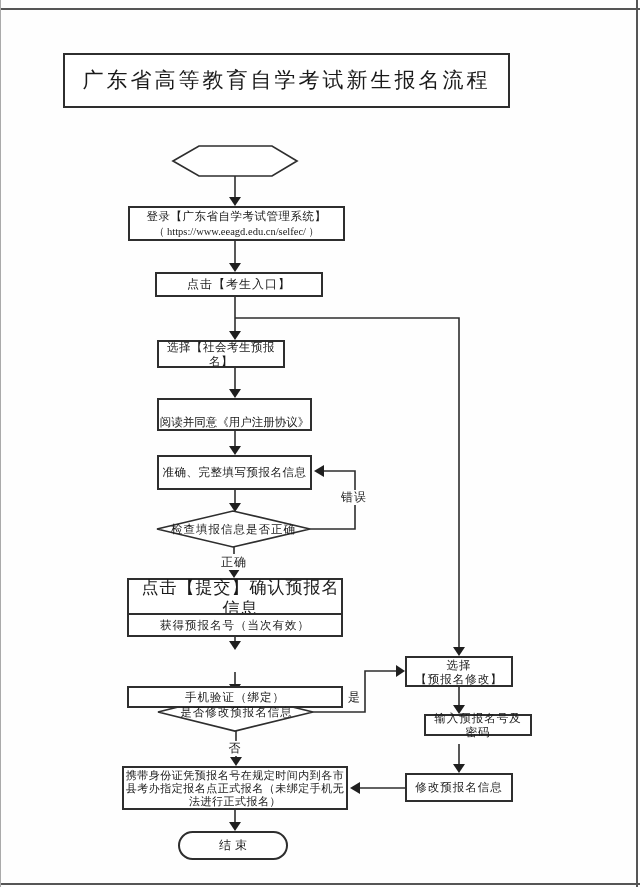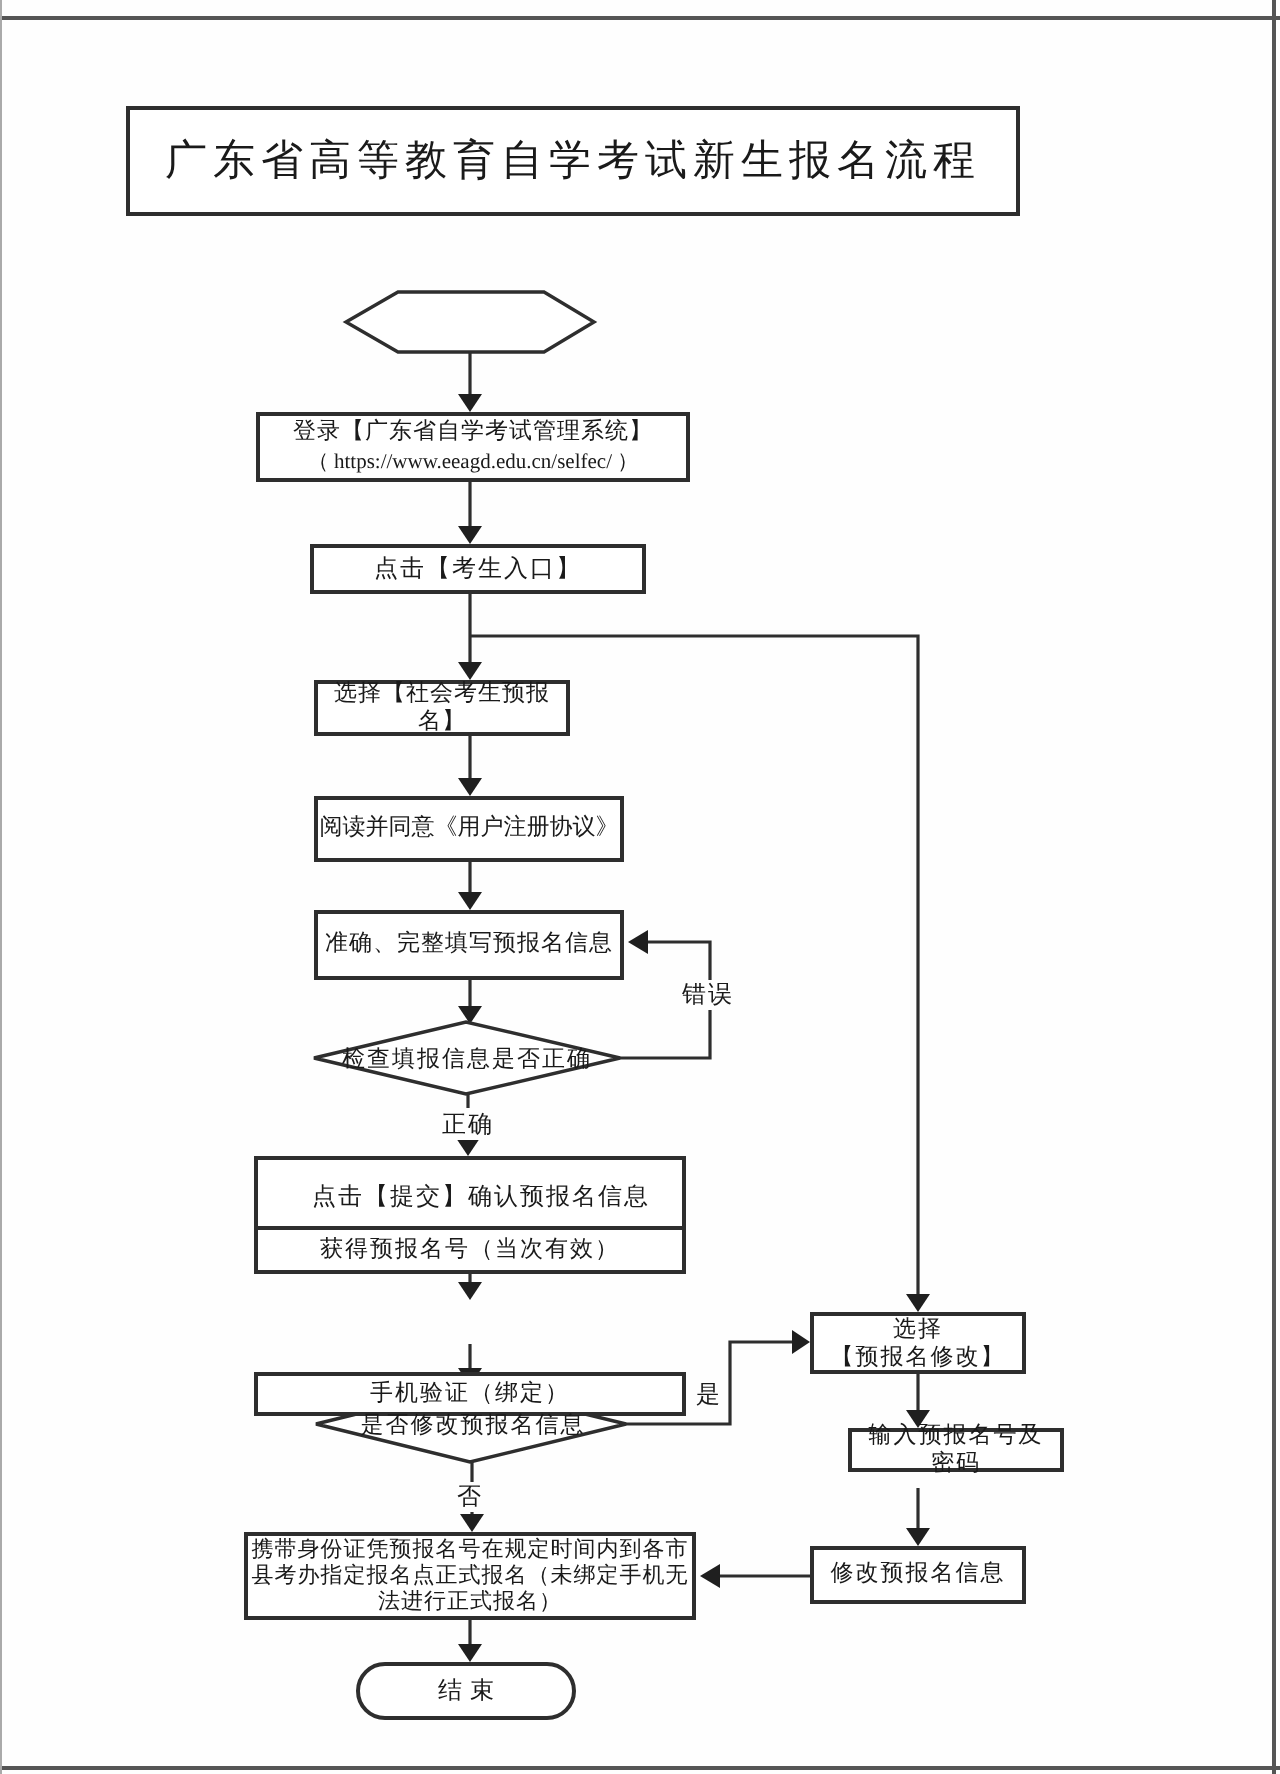--- a/index.html
+++ b/index.html
@@ -95,21 +95,21 @@
   </div>
 
   <div class="box" style="left:155px;top:272px;width:168px;height:25px;">
     <div>点击【考生入口】</div>
   </div>
 
   <div class="box" style="left:157px;top:340px;width:128px;height:28px;font-size:11.5px;letter-spacing:0.5px;">
     <div>选择【社会考生预报名】</div>
   </div>
 
-  <div class="box" style="left:157px;top:398px;width:155px;height:33px;font-size:11.5px;letter-spacing:0;">
+  <div class="box" style="left:157px;top:398px;width:155px;height:33px;font-size:11.5px;letter-spacing:0;justify-content:flex-end;">
     <div>阅读并同意《用户注册协议》</div>
   </div>
 
   <div class="box" style="left:157px;top:455px;width:155px;height:35px;font-size:11.5px;letter-spacing:0.5px;">
     <div>准确、完整填写预报名信息</div>
   </div>
 
   <div class="lbl" style="left:157px;top:521px;width:153px;height:16px;font-size:11.5px;letter-spacing:1px;">
     <span>检查填报信息是否正确</span>
   </div>
@@ -120,21 +120,21 @@
   <div class="lbl overlab" style="left:212px;top:554px;width:44px;height:16px;">
     <span>正确</span>
   </div>
   <div class="lbl" style="left:347px;top:689px;width:15px;height:16px;">
     <span>是</span>
   </div>
   <div class="lbl overlab" style="left:224px;top:741px;width:22px;height:15px;">
     <span>否</span>
   </div>
 
-  <div class="box" style="left:127px;top:578px;width:216px;height:40px;font-size:12px;padding-left:11px;">
+  <div class="box" style="left:127px;top:578px;width:216px;height:40px;font-size:17px;padding-left:11px;">
     <div>点击【提交】确认预报名信息</div>
   </div>
 
   <div class="box" style="left:127px;top:613px;width:216px;height:24px;font-size:11.5px;">
     <div>获得预报名号（当次有效）</div>
   </div>
 
   <div class="box" style="left:127px;top:686px;width:216px;height:22px;font-size:11.5px;">
     <div>手机验证（绑定）</div>
   </div>

